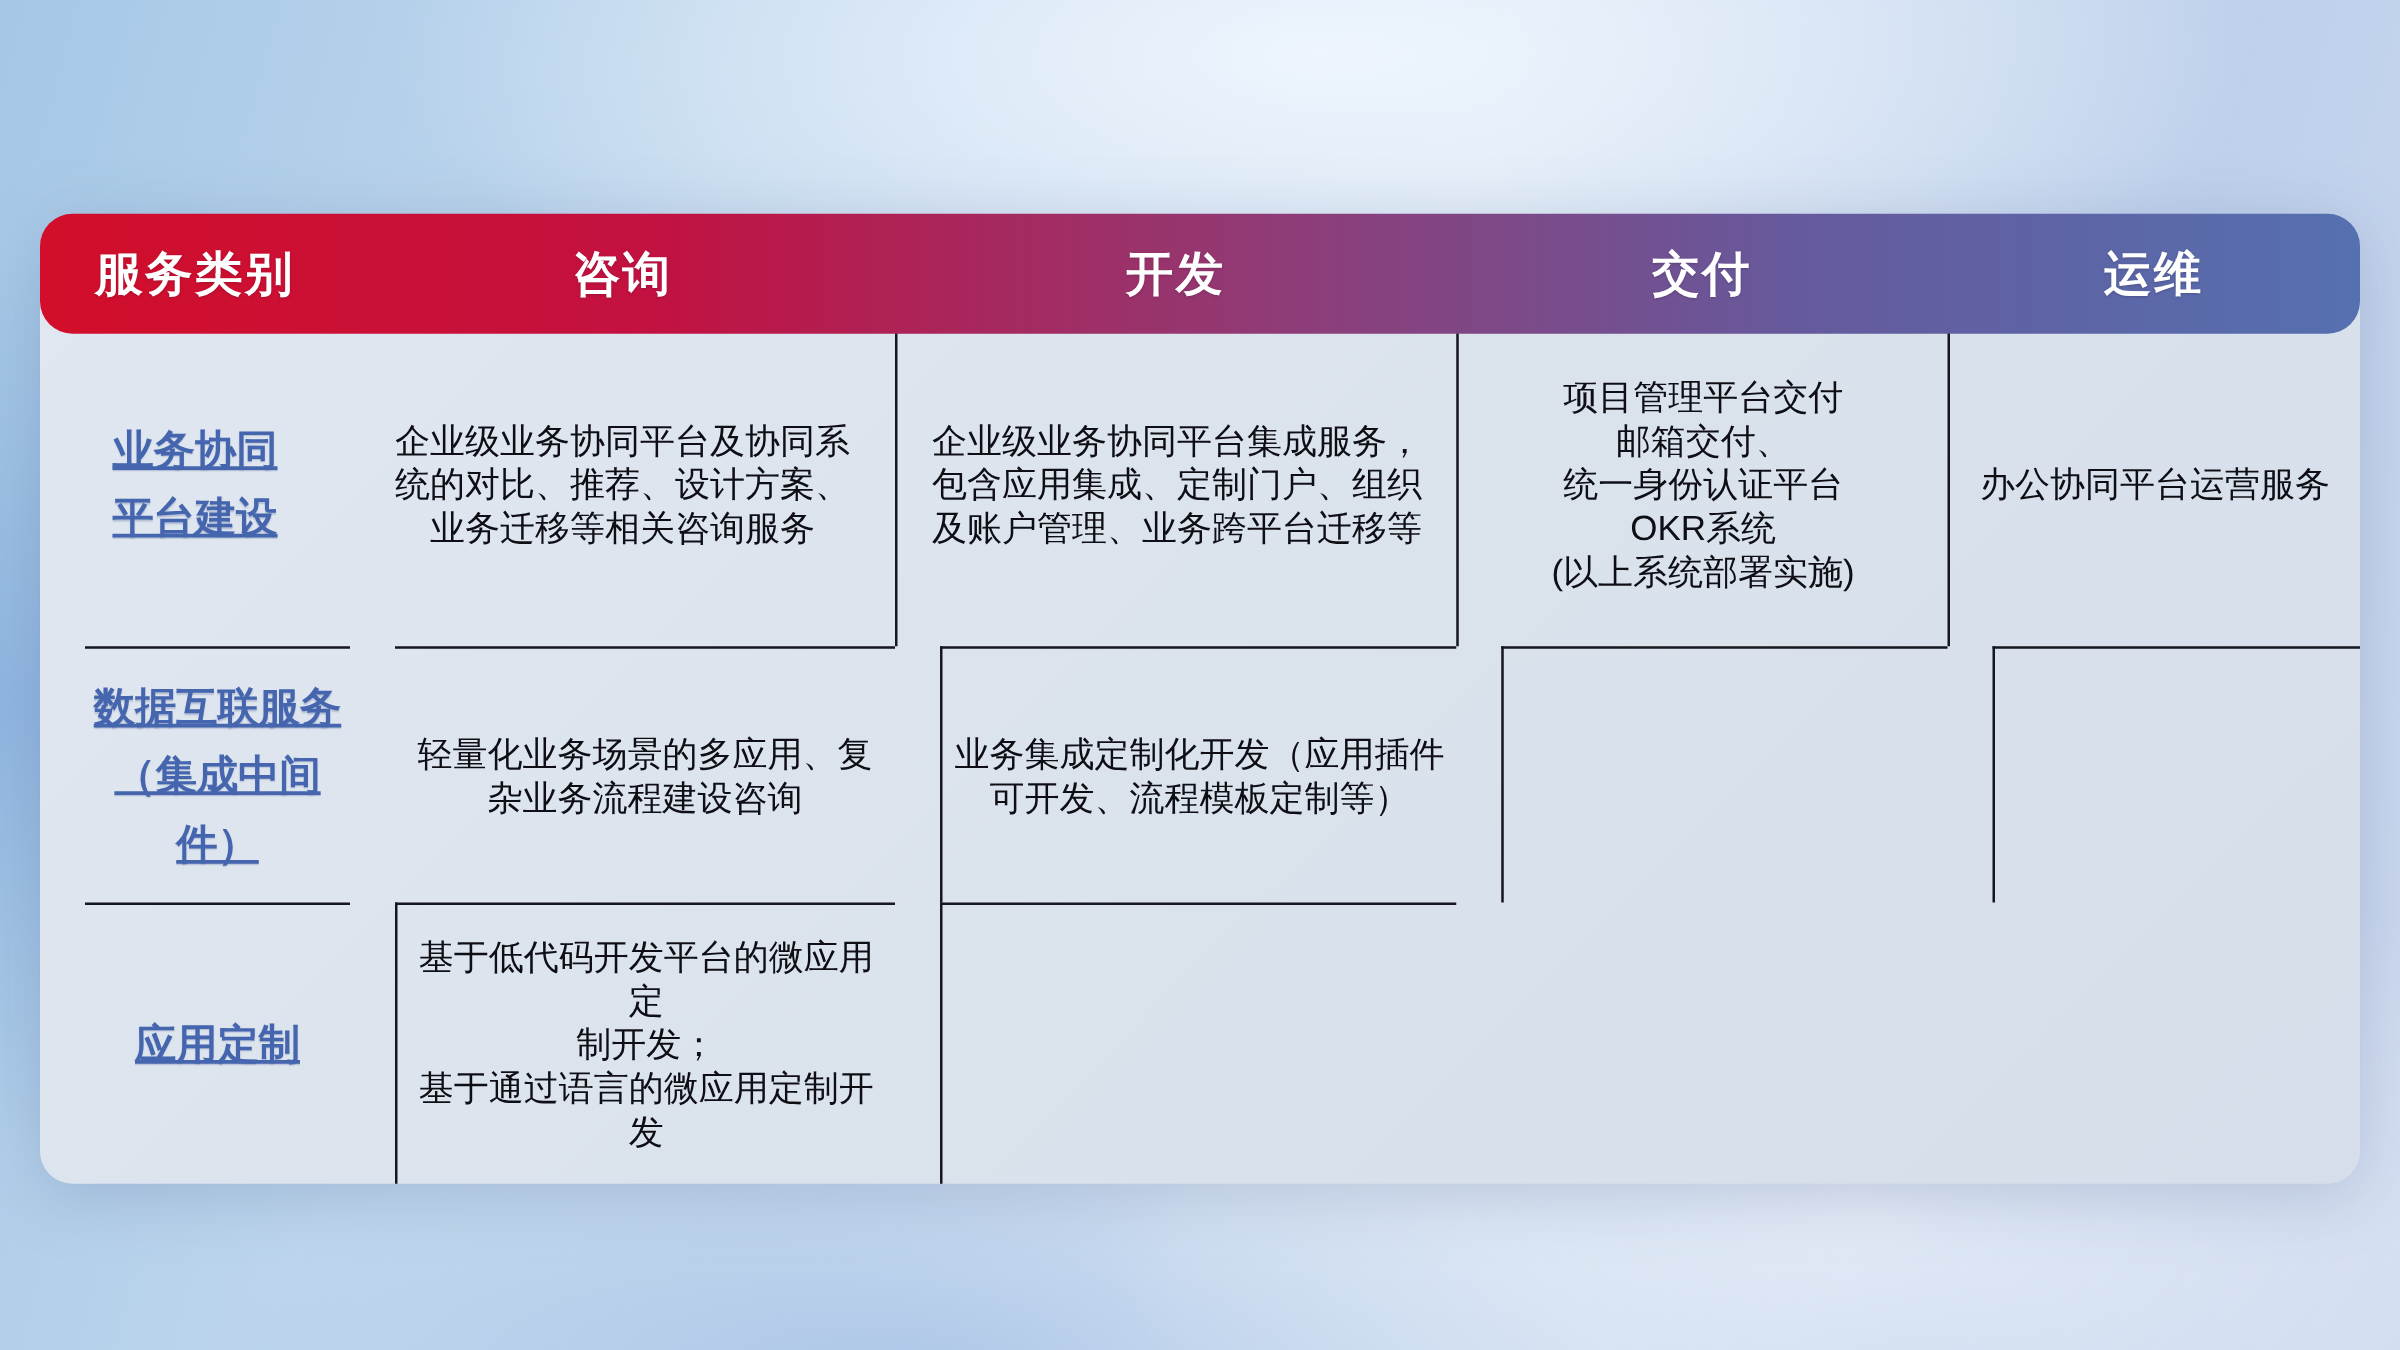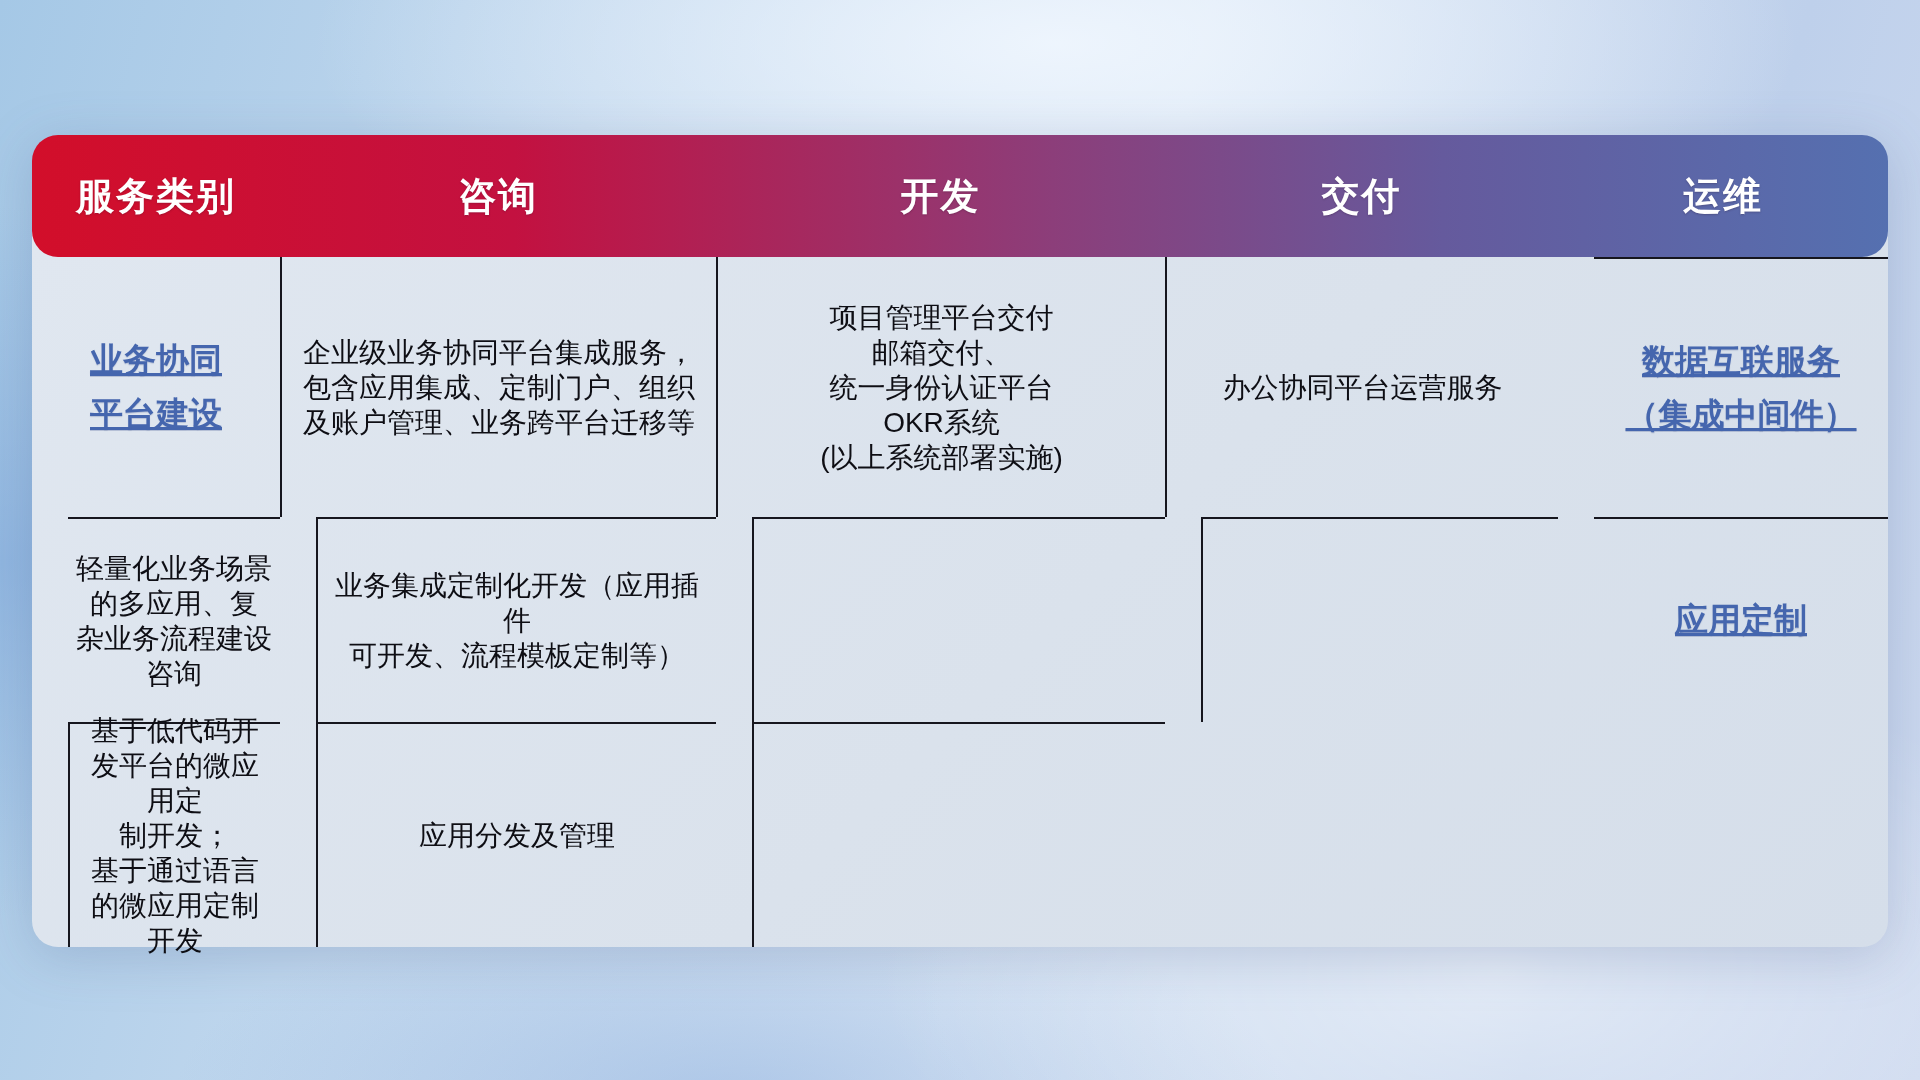--- a/index.html
+++ b/index.html
@@ -18,26 +18,27 @@
     position: absolute;
     left: 32px; top: 135px;
     width: 1856px; height: 812px;
     border-radius: 26px;
     filter: drop-shadow(0 10px 26px rgba(55, 75, 125, 0.20));
   }
 
   .table-header {
     position: relative;
     z-index: 2;
-    height: 122px;
+    height: 96px;
     border-radius: 26px;
     background: linear-gradient(90deg, #d20e2a 0%, #c31140 26%, #8c3e7a 55%, #655a9d 76%, #5570b0 100%);
     display: grid;
     grid-template-columns: 248px 436px 449px 393px 330px;
     align-items: center;
+    margin-top: 36px;
   }
   .header-cell {
     text-align: center;
     color: #ffffff;
     font-size: 38px;
     font-weight: 700;
     letter-spacing: 2px;
     text-shadow: 0 1px 2px rgba(40,20,40,0.25);
   }
 
@@ -90,20 +91,23 @@
     <div class="header-cell">开发</div>
     <div class="header-cell">交付</div>
     <div class="header-cell">运维</div>
   </div>
 
   <div class="table-body">
     <div class="body-grid">
 
       <div class="cell category">业务协同
 平台建设</div>
+      <div class="cell">企业级业务协同平台及协同系
+统的对比、推荐、设计方案、
+业务迁移等相关咨询服务</div>
       <div class="cell v-line">企业级业务协同平台集成服务，
 包含应用集成、定制门户、组织
 及账户管理、业务跨平台迁移等</div>
       <div class="cell v-line">项目管理平台交付
 邮箱交付、
 统一身份认证平台
 OKR系统
 (以上系统部署实施)</div>
       <div class="cell v-line">办公协同平台运营服务</div>
 
@@ -113,18 +117,17 @@
 杂业务流程建设咨询</div>
       <div class="cell v-line h-line">业务集成定制化开发（应用插件
 可开发、流程模板定制等）</div>
       <div class="cell v-line h-line"></div>
       <div class="cell v-line h-line"></div>
 
       <div class="cell category h-line">应用定制</div>
       <div class="cell v-line h-line">基于低代码开发平台的微应用定
 制开发；
 基于通过语言的微应用定制开发</div>
-      <div class="cell v-line h-line">应用分发及管理</div>
       <div class="cell v-line h-line"></div>
 
     </div>
   </div>
 </div>
 
 </body></html>

